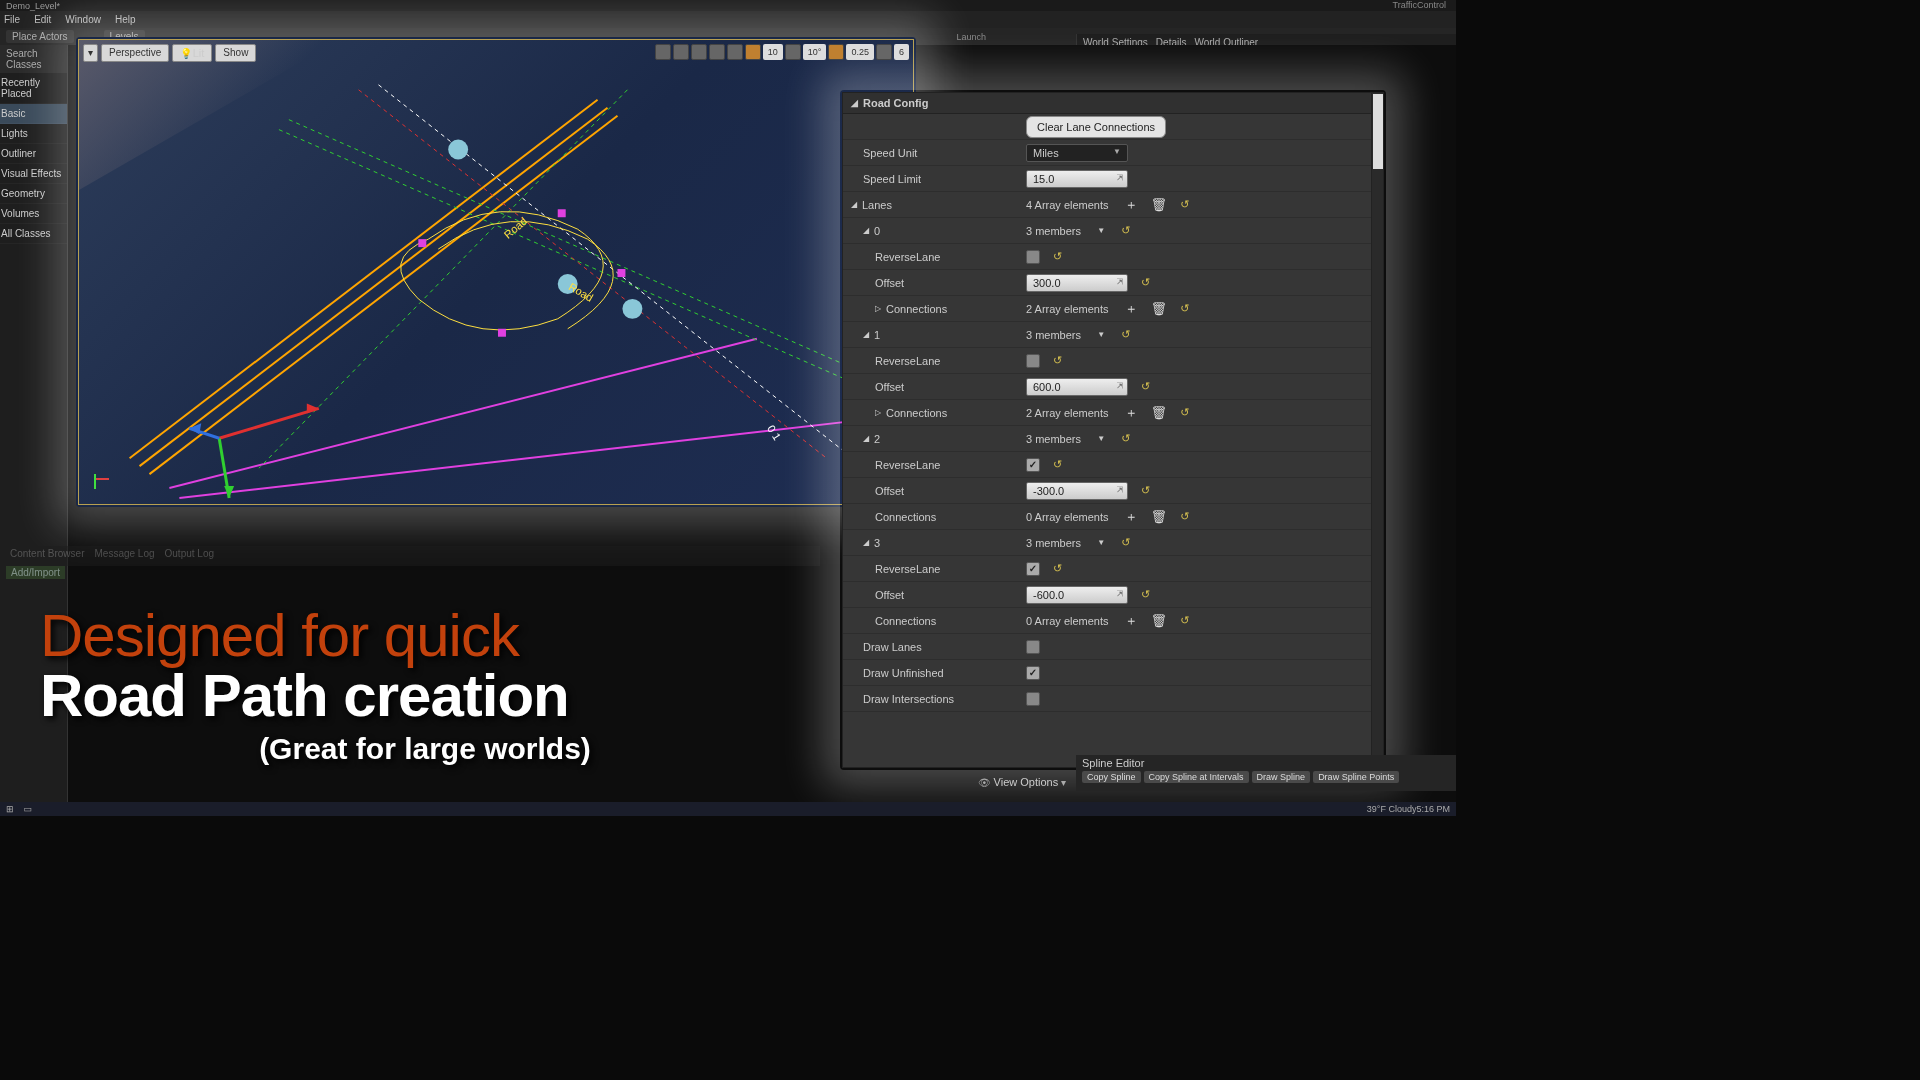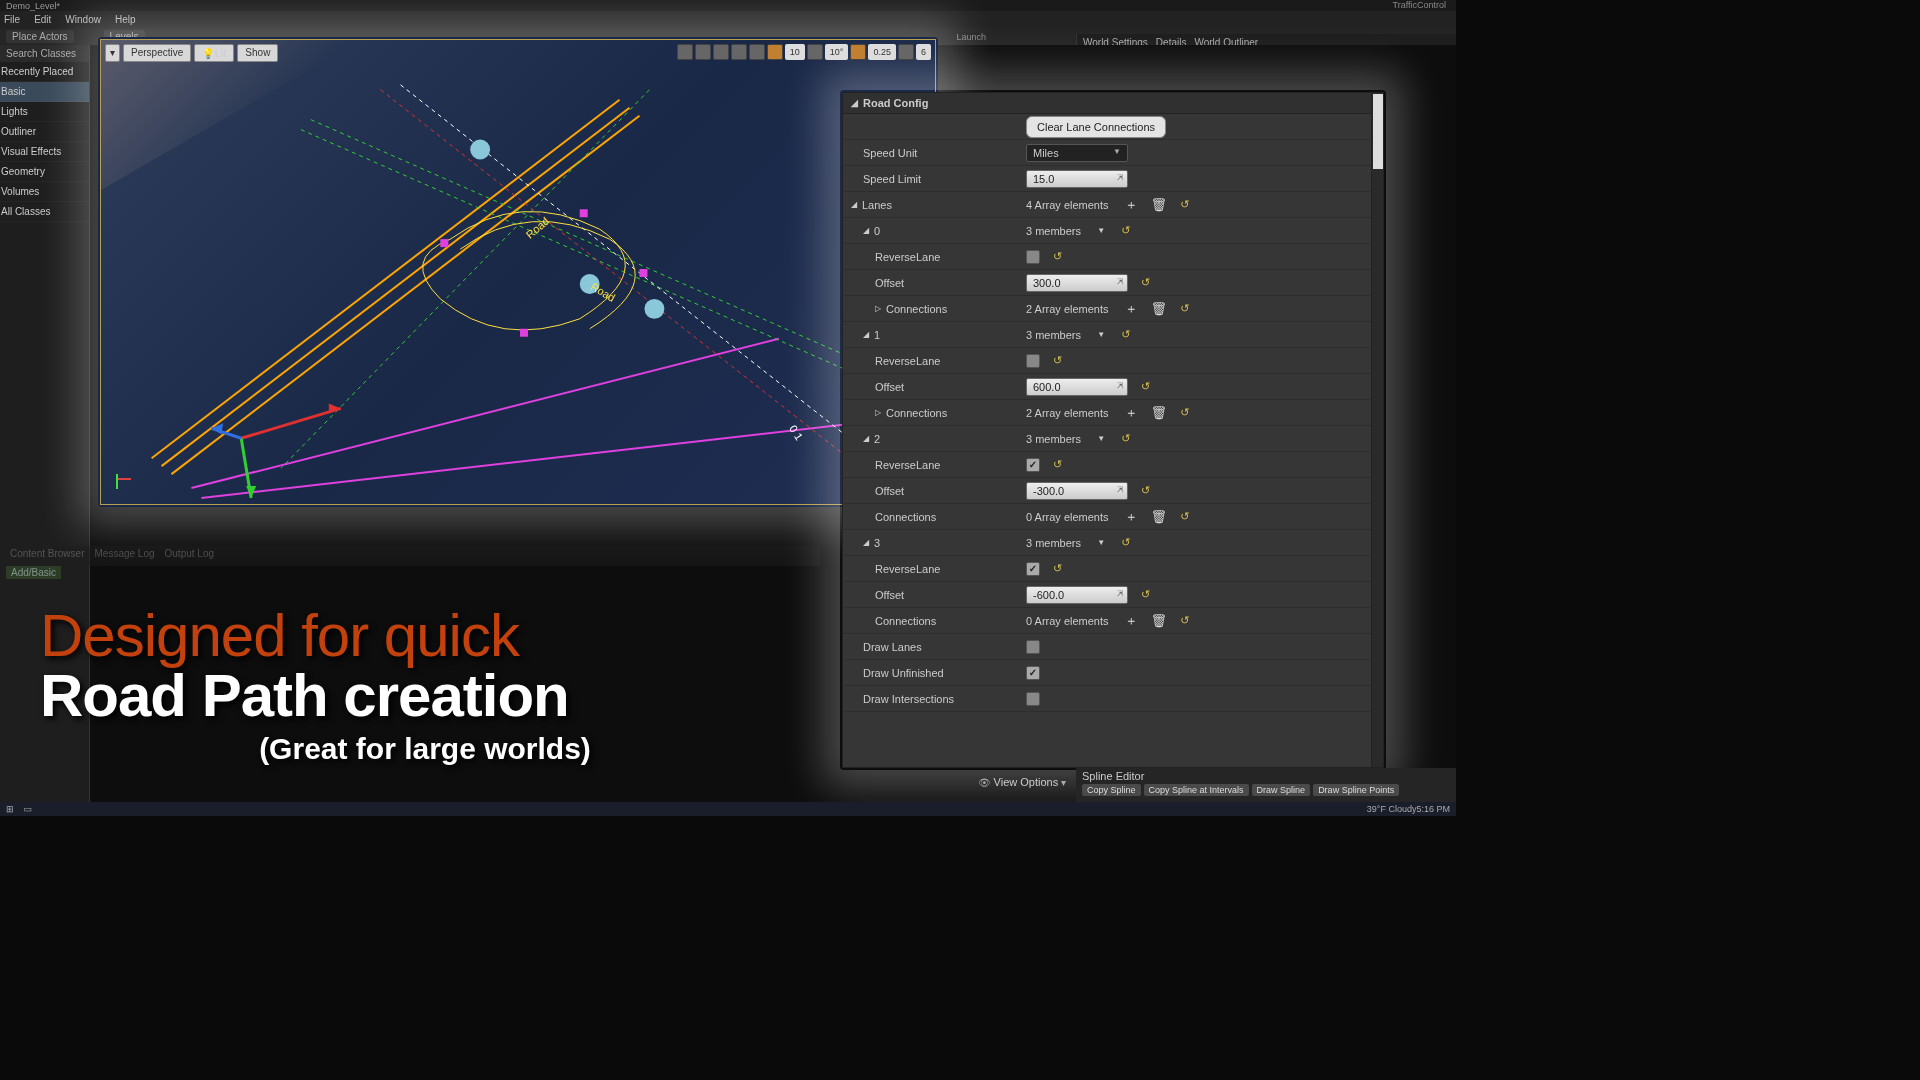--- a/index.html
+++ b/index.html
@@ -5,21 +5,21 @@
 *{margin:0;padding:0;box-sizing:border-box;font-family:"Segoe UI",Tahoma,sans-serif;font-size:11px;color:#ccc}
 body{background:#0a0a0a;width:1456px;height:816px;overflow:hidden;position:relative}
 .topbar{height:11px;background:#1a1a1a;display:flex;align-items:center;padding:0 6px}
 .topbar .title{color:#999;font-size:9px}
 .topbar .right{position:absolute;right:10px;top:0;display:flex;align-items:center;gap:4px}
 .menubar{height:17px;background:#222;display:flex;align-items:center;padding:0 4px;gap:14px}
 .menubar span{color:#bbb;font-size:10px}
 .toolbar{height:17px;background:#252525;display:flex;align-items:center;padding:0 6px}
 .toolbar .tab{background:#333;padding:1px 6px;border-radius:2px;font-size:10px;color:#aaa}
 .main{display:flex;height:calc(100% - 45px)}
-.sidebar{width:90px;background:#1e1e1e;border-right:1px solid #333}
+.sidebar{width:68px;background:#1e1e1e;border-right:1px solid #333}
 .sidebar .hdr{background:#2a2a2a;padding:3px 6px;font-size:10px;color:#aaa}
 .sidebar .item{padding:4px 1px;font-size:10px;color:#ccc;border-bottom:1px solid rgba(255,255,255,0.03)}
 .sidebar .item.active{background:#3a4a5a}
 .viewport-wrap{flex:1;position:relative;background:#0d0d0d}
 .viewport-glow{position:absolute;left:8px;top:-8px;width:840px;height:470px;border-radius:4px;box-shadow:0 0 40px 20px rgba(255,255,255,0.25);background:#1a2847}
 .viewport{position:absolute;left:10px;top:-6px;width:836px;height:466px;background:#1a2847;border:1px solid #b8a050}
 .vp-toolbar{position:absolute;top:4px;left:4px;display:flex;gap:3px;z-index:5}
 .vp-btn{background:#d8d8d8;color:#333;padding:2px 7px;border-radius:2px;font-size:10px;border:1px solid #888}
 .vp-btn.icon{padding:2px 4px}
 .vp-toolbar-r{position:absolute;top:4px;right:4px;display:flex;gap:2px;z-index:5}
@@ -62,21 +62,21 @@
 .rpanel .tabs{display:flex;gap:8px;padding:3px 6px;background:#1e1e1e}
 .rpanel .tabs span{font-size:10px;color:#aaa}
 .rpanel .bar{display:flex;padding:2px 6px;gap:4px;align-items:center}
 .rpanel .name{background:#333;padding:1px 6px;font-size:10px;flex:1}
 .rpanel .add{background:#4a7030;color:#dfe;padding:2px 6px;font-size:10px;border-radius:2px}
 .rpanel .edit{background:#2a5aa0;color:#fff;padding:2px 6px;font-size:10px;border-radius:2px}
 .bottombar{position:absolute;bottom:0;left:0;right:0;height:14px;background:#1a1d2a;display:flex;align-items:center;justify-content:space-between;padding:0 6px}
 .bottombar span{font-size:9px;color:#aaa}
 .taskbar-l{display:flex;gap:10px}
 .taskbar-r{display:flex;align-items:flex-start}
-.splineeditor{position:absolute;right:0;bottom:12px;width:380px;height:36px;background:#252525;padding:2px 6px}
+.splineeditor{position:absolute;right:0;bottom:25px;width:380px;height:36px;background:#252525;padding:2px 6px}
 .splineeditor .hdr{font-size:10px;color:#bbb}
 .splineeditor .btns{display:flex;gap:3px;margin-top:2px}
 .splineeditor .b{background:#4a4a4a;color:#ddd;padding:1px 5px;font-size:9px;border-radius:2px}
 .cb-tabs{position:absolute;left:0;top:546px;width:820px;height:20px;background:#1e1e1e;display:flex;gap:10px;padding:2px 10px;opacity:0.5}
 .cb-tabs span{font-size:10px;color:#888}
 </style>
 </head>
 <body>
 
 <div class="topbar">
@@ -193,21 +193,21 @@
     </div>
   </div>
 </div>
 
 <div class="cb-tabs">
   <span>Content Browser</span>
   <span>Message Log</span>
   <span>Output Log</span>
 </div>
 <div style="position:absolute;left:6px;top:566px;opacity:0.5">
-  <span style="background:#3a5a30;color:#dfe;padding:1px 5px;font-size:10px">Add/Basic</span>
+  <span style="background:#3a5a30;color:#dfe;padding:1px 5px;font-size:10px">Add/Import</span>
 </div>
 
 <div class="panel-glow"></div>
 <div class="panel">
  <div class="panel-body">
   <div class="sect-hdr">
         <span class="tri">◢</span>
         <span>Road Config</span>
       </div>
   <div class="row">

